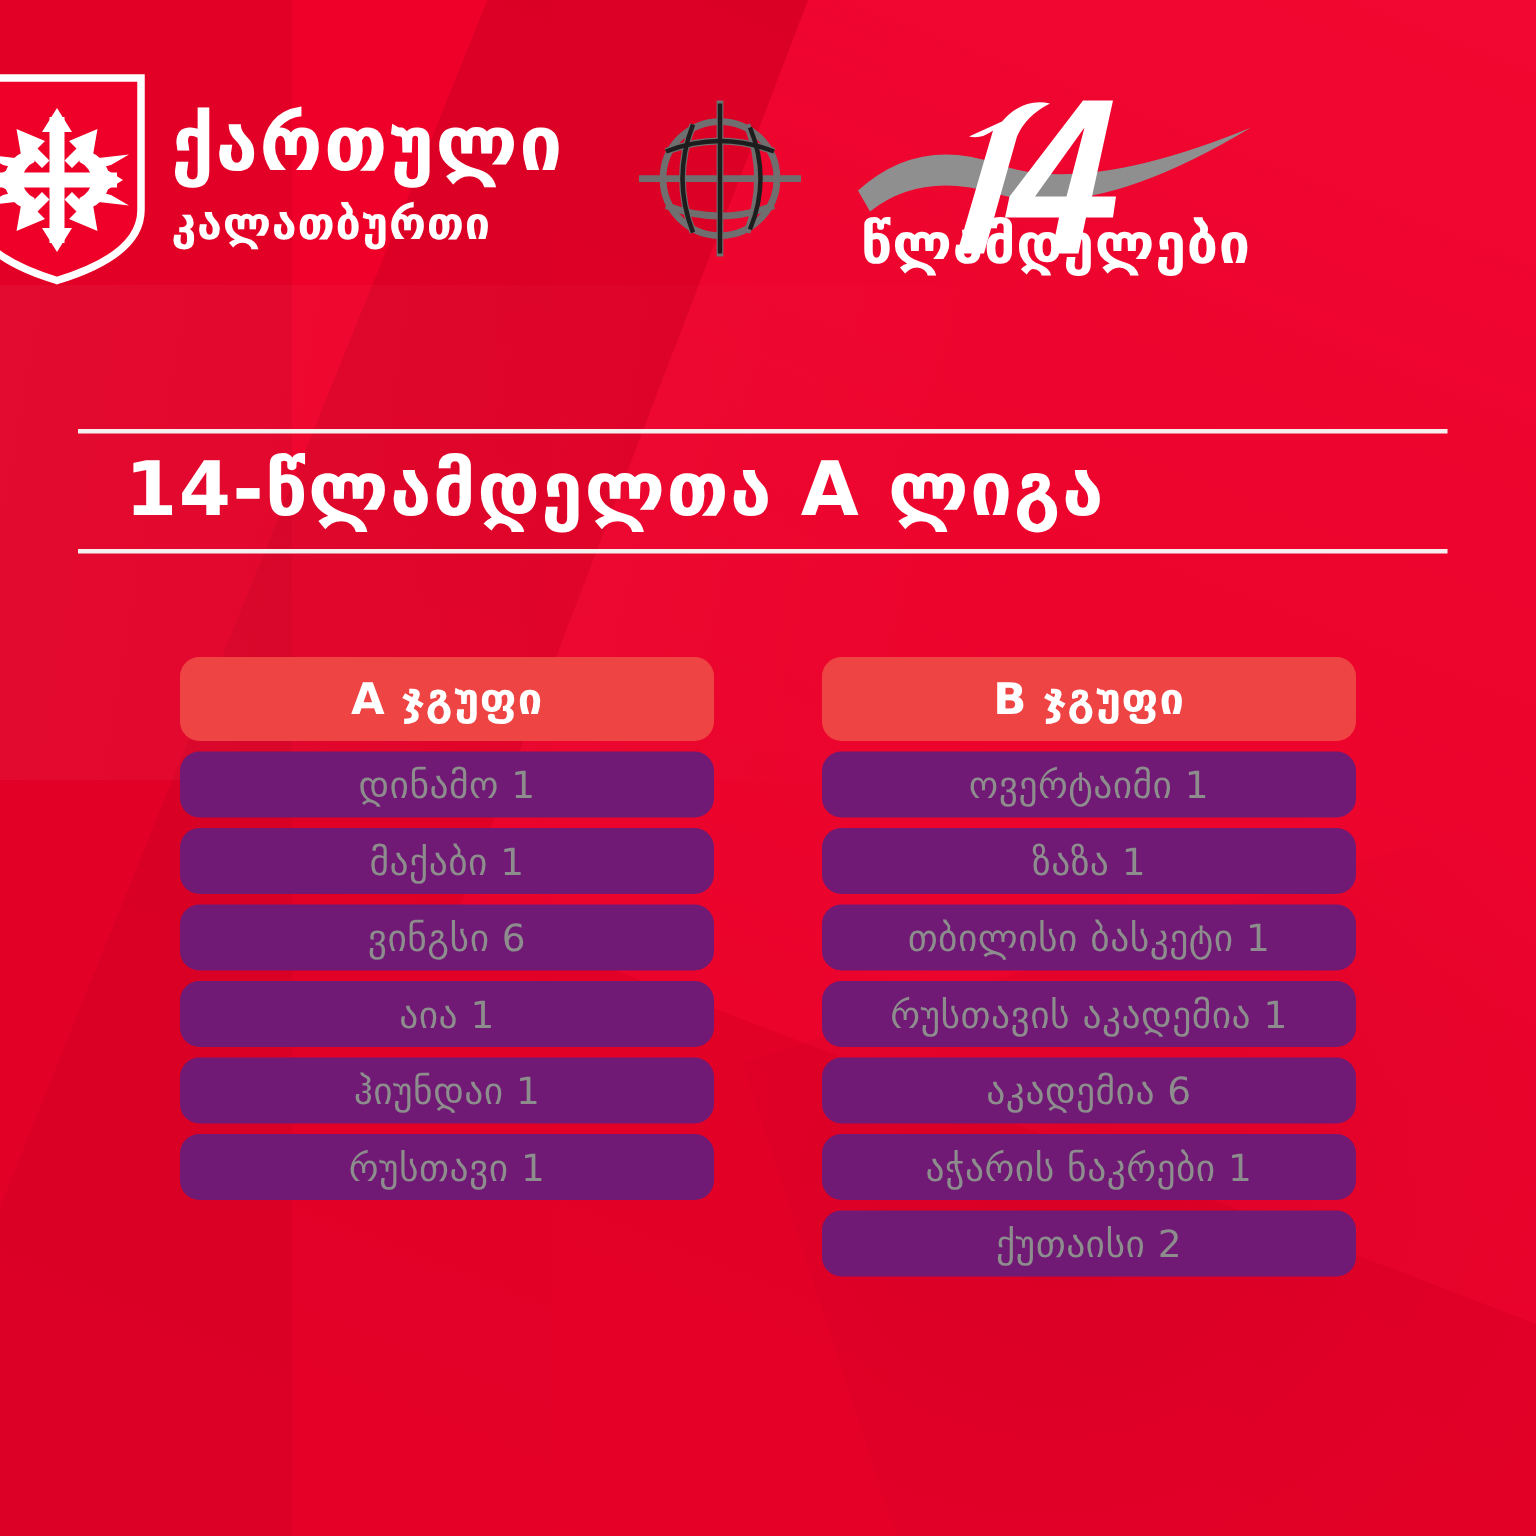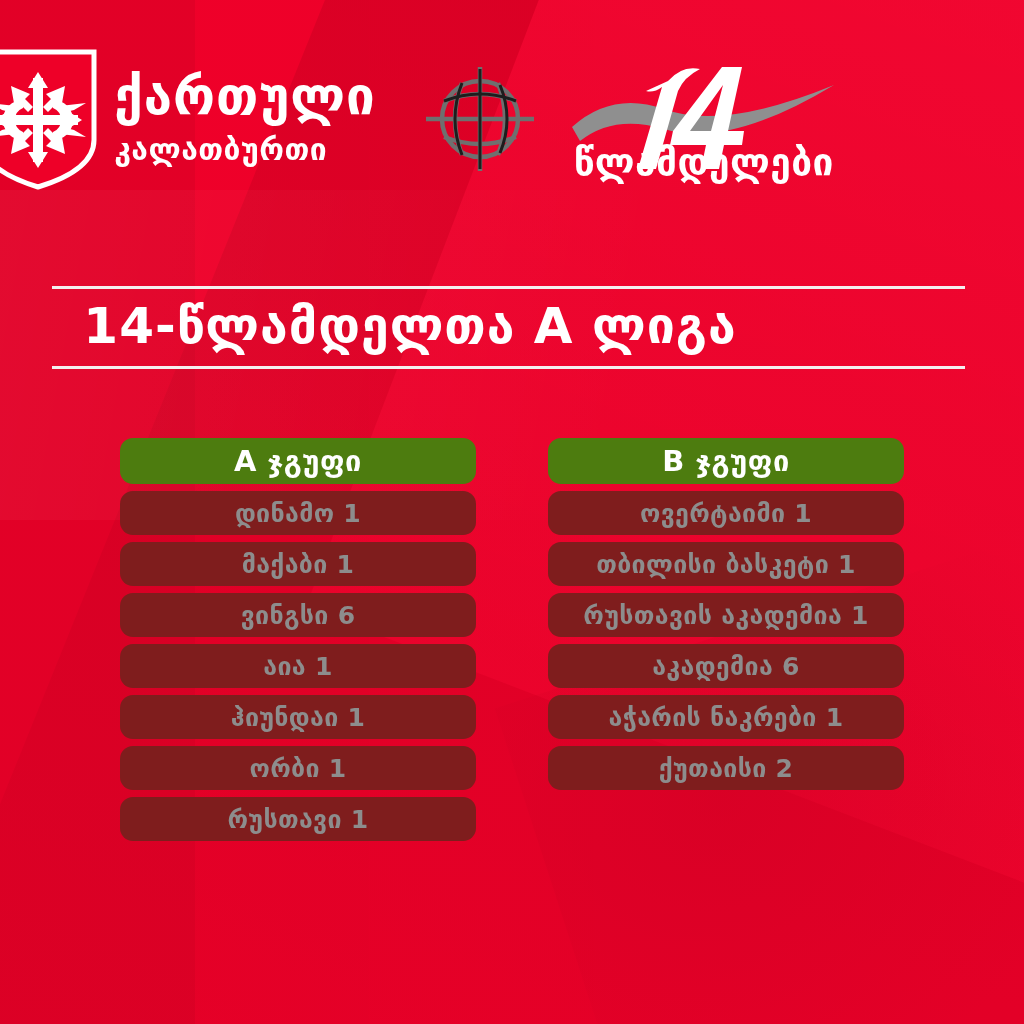--- a/index.html
+++ b/index.html
@@ -106,33 +106,33 @@
   }
 
   
   .groups {
     position:absolute; left:0; top:438px; width:1024px;
     display:flex; justify-content:center; gap:72px;
     z-index:5;
   }
   .group { width:356px; display:flex; flex-direction:column; gap:7px; }
   .group-head {
-    height:46px; border-radius:13px;
-    background:#4d7c0f;
+    height:56px; border-radius:13px;
+    background:#ef4444;
     display:flex; align-items:center; justify-content:center;
     font-family:"DejaVu Sans", sans-serif;
     font-size:29px; font-weight:bold; color:#ffffff;
     letter-spacing:0.5px;
   }
   .team-row {
     height:44px; border-radius:13px;
-    background:#7f1d1d;
+    background:#701a75;
     display:flex; align-items:center; justify-content:center;
     font-family:"DejaVu Sans", sans-serif;
-    font-size:25px; font-weight:bold; color:#8d8d8d;
+    font-size:25px; font-weight:normal; color:#8d8d8d;
     letter-spacing:0.3px;
     white-space:nowrap;
   }
 </style>
 </head>
 <body>
 
 <div id="poster">
 
   <div class="bg-layer">
@@ -224,27 +224,27 @@
 
   <div class="groups">
 
     <div class="group">
       <div class="group-head">A ჯგუფი</div>
       <div class="team-row">დინამო 1</div>
       <div class="team-row">მაქაბი 1</div>
       <div class="team-row">ვინგსი 6</div>
       <div class="team-row">აია 1</div>
       <div class="team-row">ჰიუნდაი 1</div>
-      <div class="team-row">ორბი 1</div>
       <div class="team-row">რუსთავი 1</div>
     </div>
 
     <div class="group">
       <div class="group-head">B ჯგუფი</div>
       <div class="team-row">ოვერტაიმი 1</div>
+      <div class="team-row">ზაზა 1</div>
       <div class="team-row">თბილისი ბასკეტი 1</div>
       <div class="team-row">რუსთავის აკადემია 1</div>
       <div class="team-row">აკადემია 6</div>
       <div class="team-row">აჭარის ნაკრები 1</div>
       <div class="team-row">ქუთაისი 2</div>
     </div>
 
   </div>
 
 </div>

